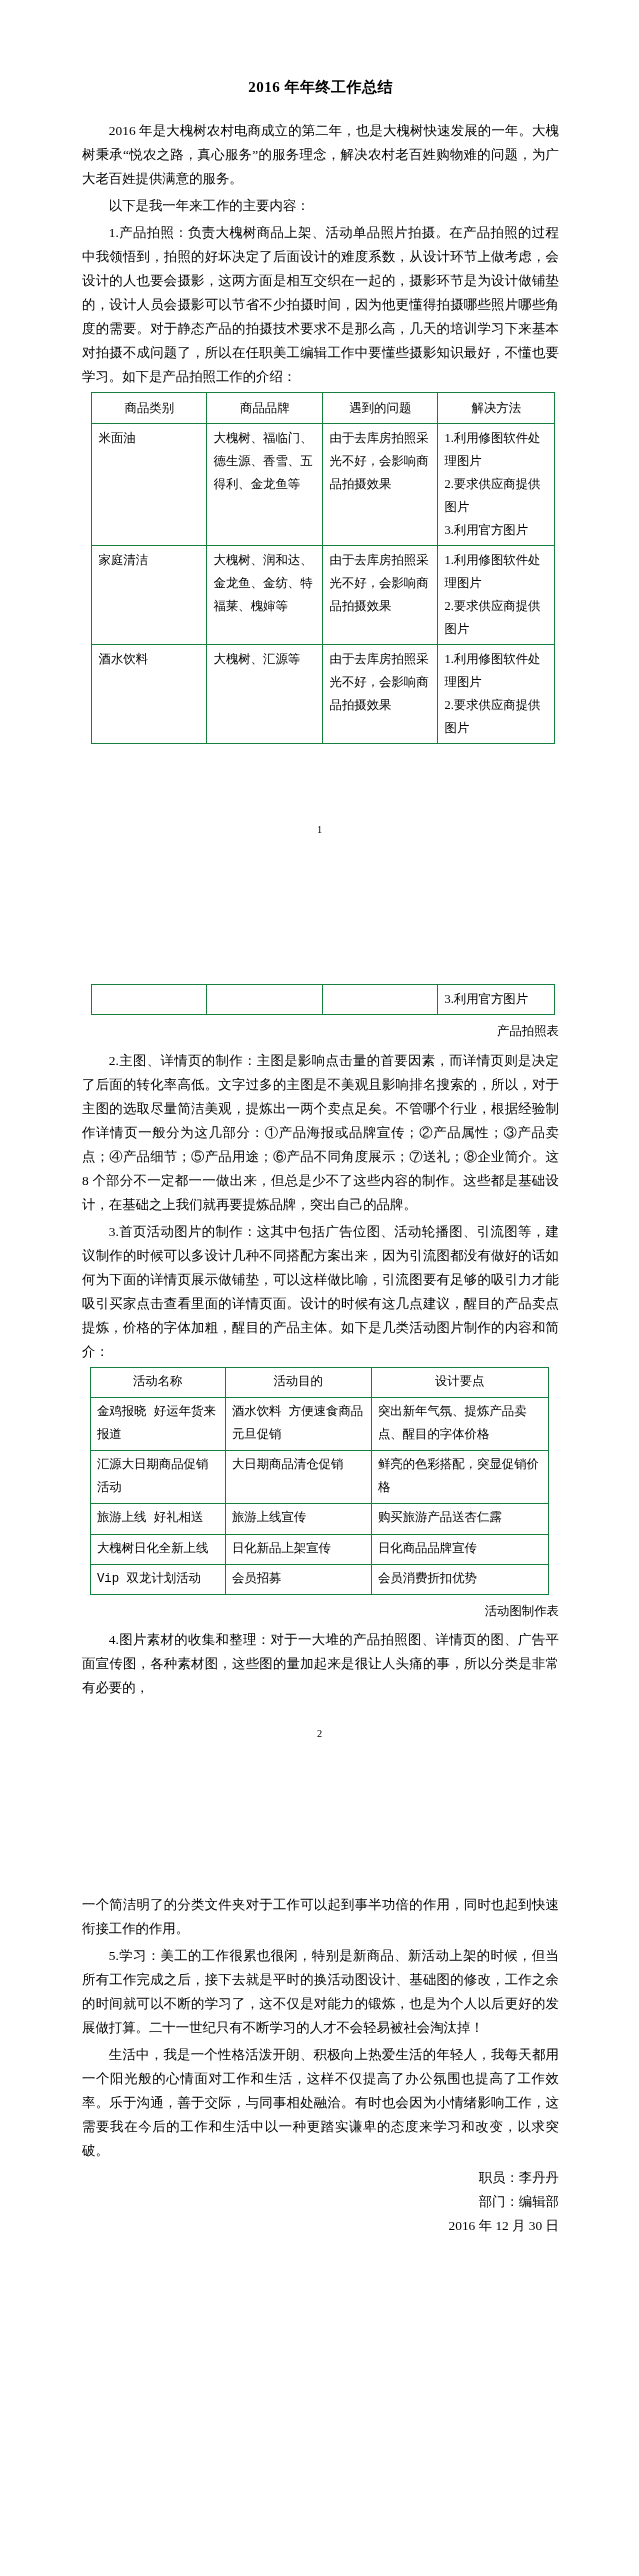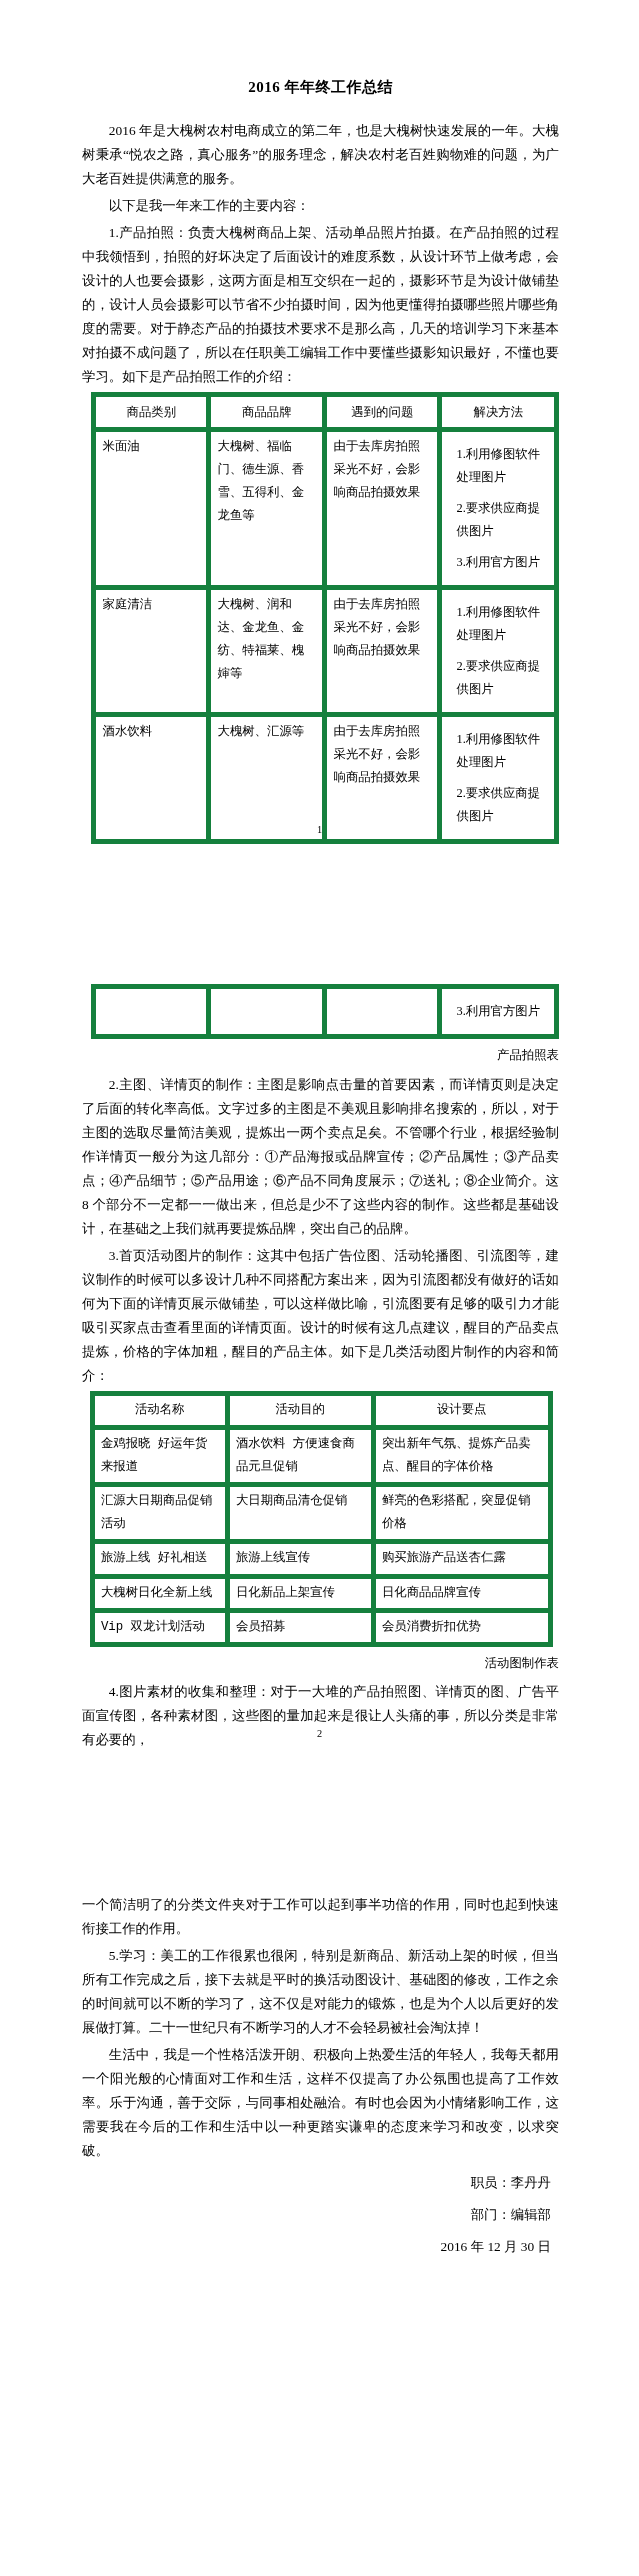--- a/index.html
+++ b/index.html
@@ -9,28 +9,28 @@
   .pg1 .content{padding-top:77px;}
   .pg2 .content{padding-top:77px;}
   .pg3 .content{padding-top:85px;}
   h1.doc-title{font-size:15px;font-weight:bold;text-align:center;margin:0 0 20.6px 0;line-height:21.6px;letter-spacing:0.5px;}
   p.body{font-size:13.4px;line-height:24px;margin:0 0 3.1px 0;text-align:justify;text-indent:2em;}
   p.body.no-indent{text-indent:0;}
   .caption{font-size:12.4px;line-height:24px;text-align:right;margin:4.1px 0 5.2px 0;}
   table.doc-table{border-collapse:collapse;table-layout:fixed;margin-top:3.1px;}
   table.t-photo{width:464px;margin-left:9.3px;}
   table.t-act{width:458px;margin-left:7.7px;font-family:Liberation Mono, monospace;}
-  table.doc-table th,table.doc-table td{border:5px solid #15803d;font-size:12.4px;line-height:23px;font-weight:normal;padding:3.1px 6.2px;vertical-align:top;text-align:left;word-break:break-all;}
+  table.doc-table th,table.doc-table td{border:1px solid #15803d;font-size:12.4px;line-height:23px;font-weight:normal;padding:3.1px 6.2px;vertical-align:top;text-align:left;word-break:break-all;}
   table.doc-table th{text-align:center;}
   td.c-center{text-align:center;}
   .t-photo col.c1{width:115px;} .t-photo col.c2{width:116px;} .t-photo col.c3{width:115px;} .t-photo col.c4{width:117px;}
   .t-act col.c1{width:135px;} .t-act col.c2{width:146px;} .t-act col.c3{width:177px;}
-  .sig{font-size:13.4px;line-height:24px;text-align:right;margin:8px;}
+  .sig{font-size:13.4px;line-height:24px;text-align:right;margin:0;}
   .page-number{position:absolute;top:824px;left:0;width:100%;text-align:center;font-size:10.3px;line-height:12.4px;}
-  .sol-line{margin:8px;}
+  .sol-line{margin:0;}
 </style>
 </head>
 <body>
 
 <div class="page pg1">
   <div class="content">
     <h1 class="doc-title">2016 年年终工作总结</h1>
     <p class="body">2016 年是大槐树农村电商成立的第二年，也是大槐树快速发展的一年。大槐树秉承“悦农之路，真心服务”的服务理念，解决农村老百姓购物难的问题，为广大老百姓提供满意的服务。</p>
     <p class="body">以下是我一年来工作的主要内容：</p>
     <p class="body">1.产品拍照：负责大槐树商品上架、活动单品照片拍摄。在产品拍照的过程中我领悟到，拍照的好坏决定了后面设计的难度系数，从设计环节上做考虑，会设计的人也要会摄影，这两方面是相互交织在一起的，摄影环节是为设计做铺垫的，设计人员会摄影可以节省不少拍摄时间，因为他更懂得拍摄哪些照片哪些角度的需要。对于静态产品的拍摄技术要求不是那么高，几天的培训学习下来基本对拍摄不成问题了，所以在任职美工编辑工作中要懂些摄影知识最好，不懂也要学习。如下是产品拍照工作的介绍：</p>

